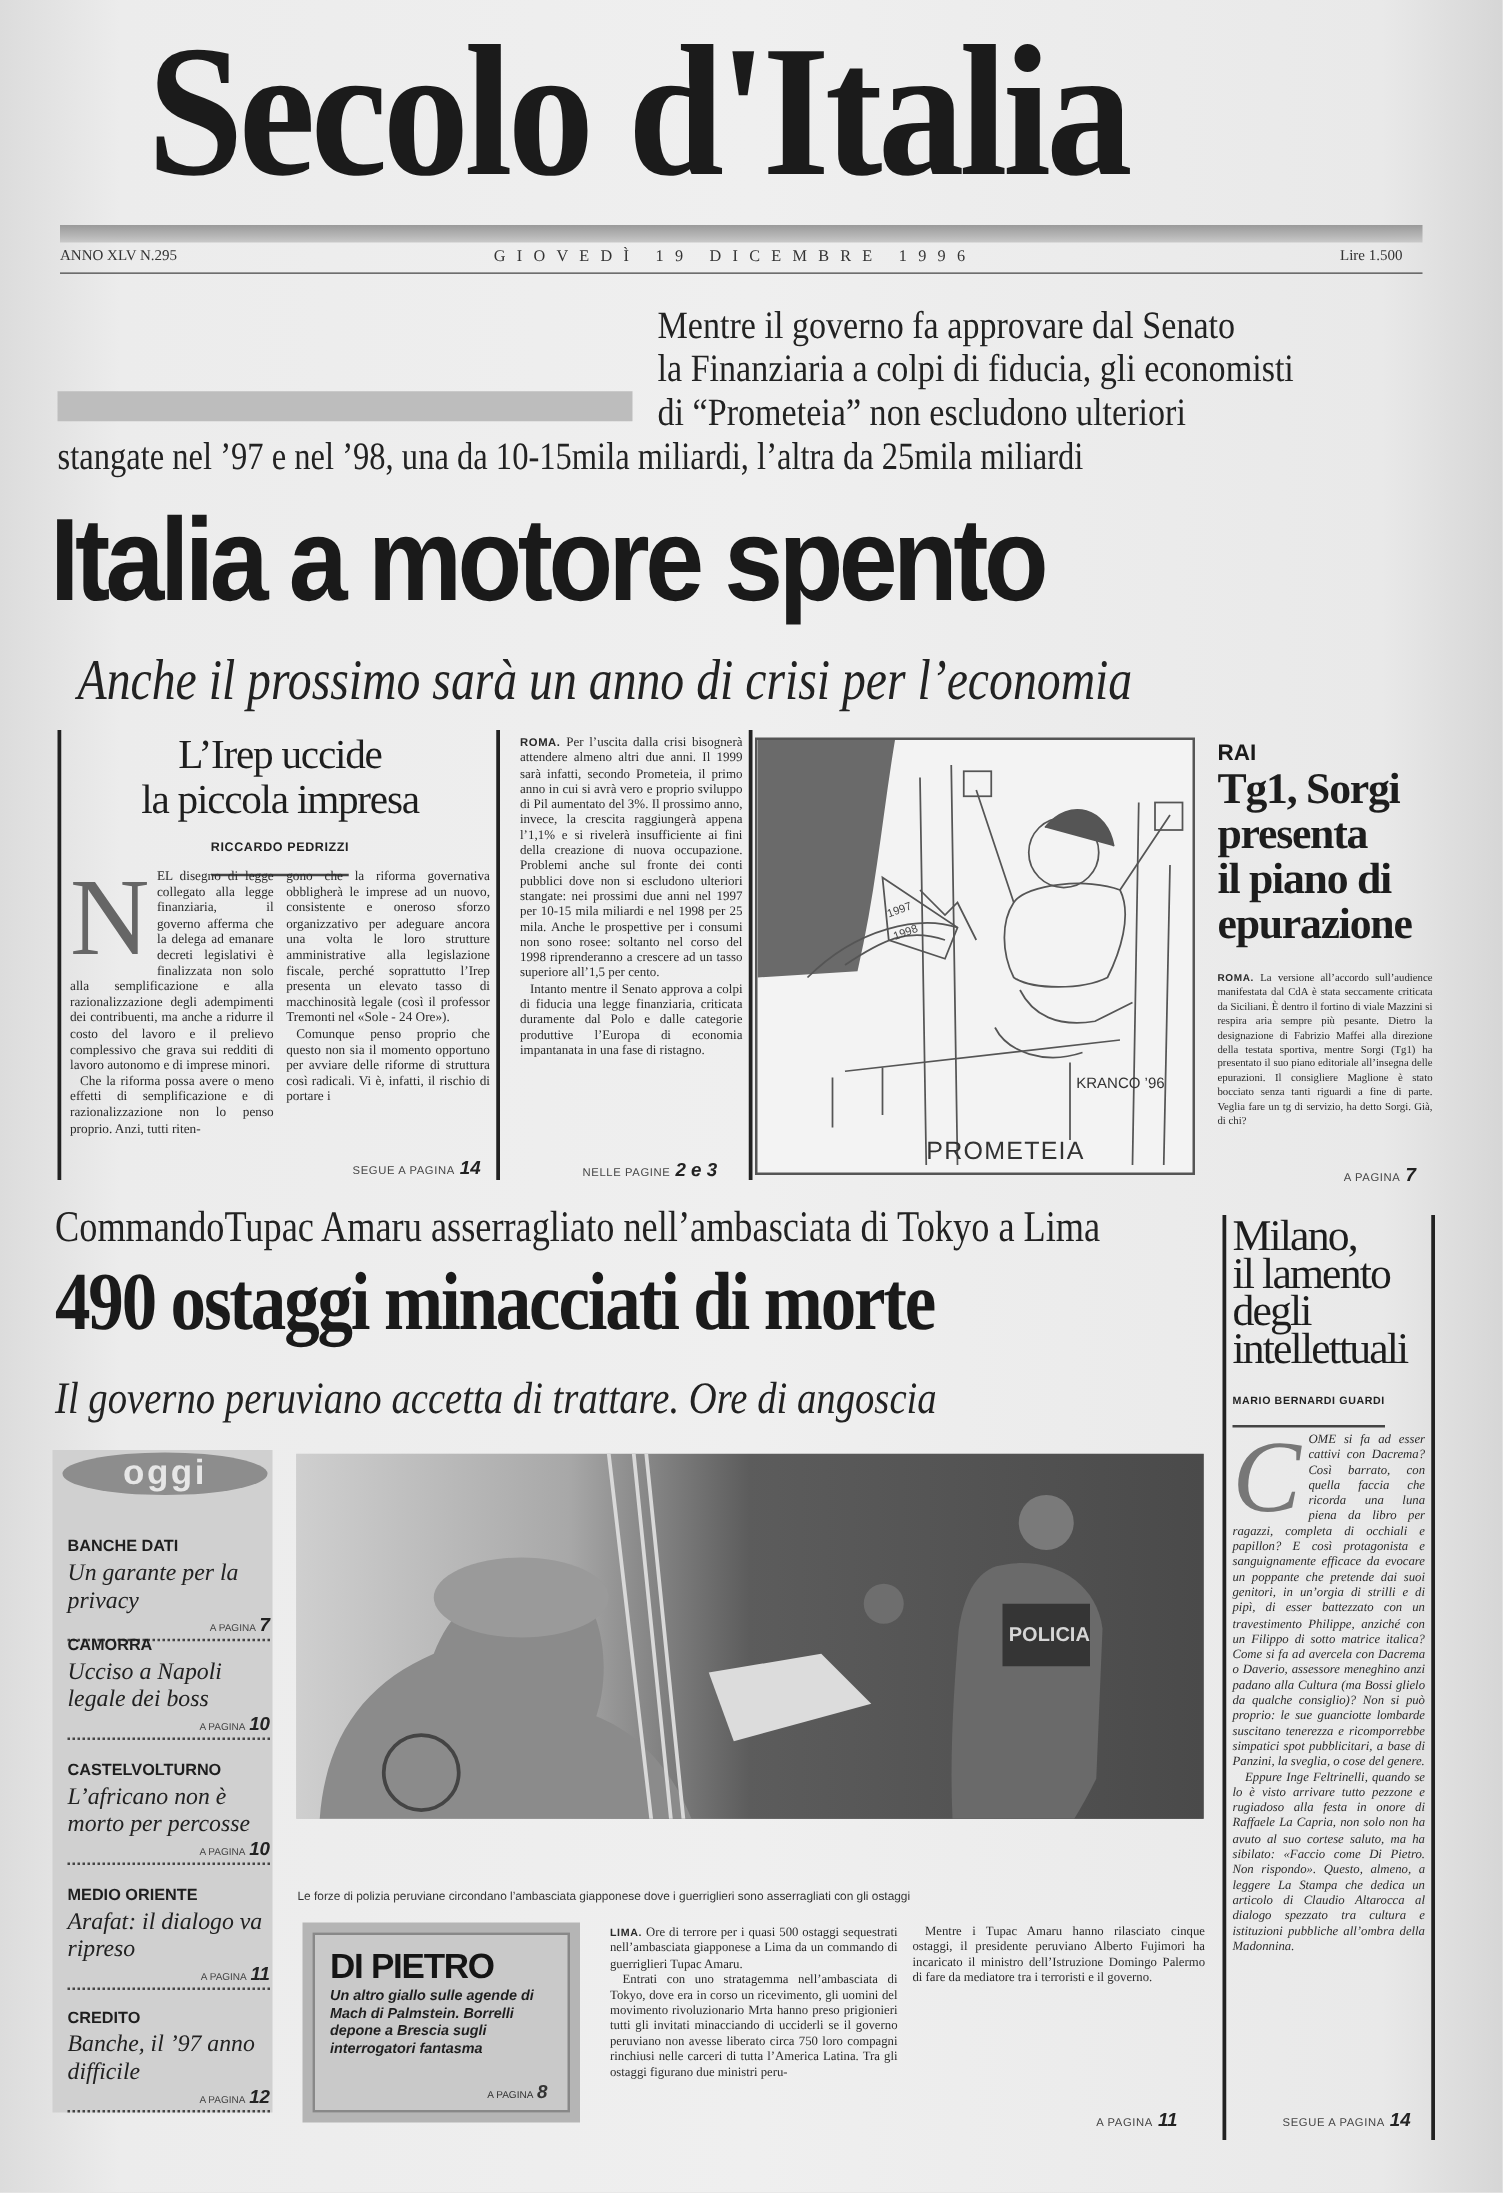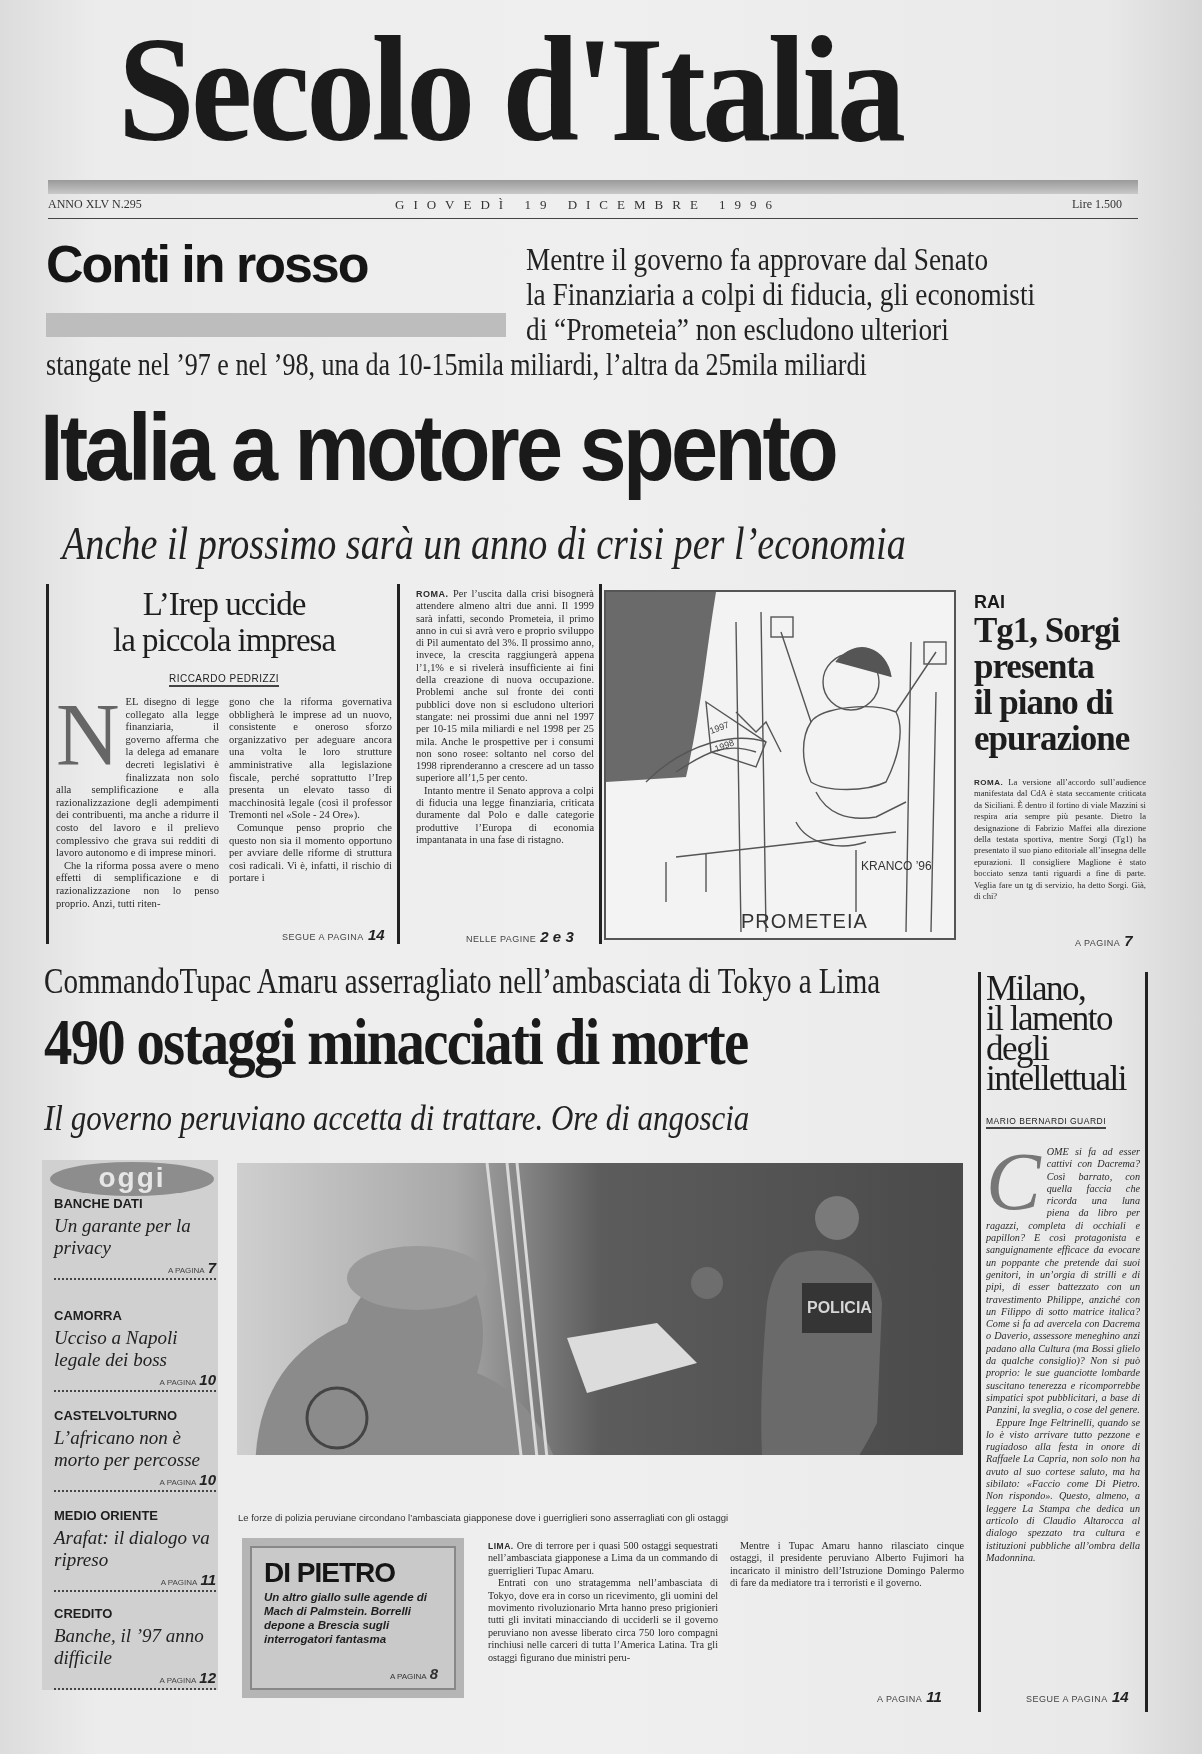--- a/index.html
+++ b/index.html
@@ -59,22 +59,22 @@
 
   
   .vrule { background: #222; width: 3px; }
 
   
   .art-title {
     font-size: 33px; line-height: 36px; text-align: center; color: #1e1e1e;
     letter-spacing: -1px;
   }
   .byline {
-    font-family: "Liberation Sans", sans-serif; font-weight: normal; font-size: 10px;
-    letter-spacing: 0.5px; border-bottom: 2px solid #444; padding-bottom: 1px; color: #222;
+    font-family: "Liberation Sans", sans-serif; font-weight: bold; font-size: 10px;
+    letter-spacing: 0.5px; border-bottom: 2px solid #444; padding-bottom: 15px; color: #222;
   }
   .body-text {
     font-size: 10.6px; line-height: 12.6px; text-align: justify; color: #2a2a2a;
     hyphens: auto;
   }
   .dropcap {
     float: left; font-size: 88px; line-height: 74px; margin: 2px 6px 0 0; color: #666;
     font-family: "Liberation Serif", serif;
   }
   .ref {
@@ -147,21 +147,20 @@
 
 <div class="page">
 
   <div class="abs masthead-title">Secolo d'Italia</div>
   <div class="abs masthead-band"></div>
   <div class="abs masthead-info issue">ANNO XLV N.295</div>
   <div class="abs masthead-info date">GIOVEDÌ 19 DICEMBRE 1996</div>
   <div class="abs masthead-info price">Lire 1.500</div>
   <div class="abs masthead-line"></div>
 
-  <div class="abs kicker-title">Conti in rosso</div>
   <div class="abs kicker-bar"></div>
   <div class="abs kicker-text" style="left:526px; top:243px;">Mentre il governo fa approvare dal Senato</div>
   <div class="abs kicker-text" style="left:526px; top:278px;">la Finanziaria a colpi di fiducia, gli economisti</div>
   <div class="abs kicker-text" style="left:526px; top:313px;">di “Prometeia” non escludono ulteriori</div>
   <div class="abs kicker-text" style="left:46px; top:348px; transform: scaleX(0.84);">stangate nel ’97 e nel ’98, una da 10-15mila miliardi, l’altra da 25mila miliardi</div>
 
   <div class="abs headline-main">Italia a motore spento</div>
   <div class="abs subhead-main">Anche il prossimo sarà un anno di crisi per l’economia</div>
 
   <div class="abs vrule" style="left:46px; top:584px; height:360px;"></div>
@@ -263,21 +262,21 @@
     </div>
     <div class="body-text italic-text" style="text-indent:10px; font-size:10.2px; line-height:12.3px;">Eppure Inge Feltrinelli, quando se lo è visto arrivare tutto pezzone e rugiadoso alla festa in onore di Raffaele La Capria, non solo non ha avuto al suo cortese saluto, ma ha sibilato: «Faccio come Di Pietro. Non rispondo». Questo, almeno, a leggere La Stampa che dedica un articolo di Claudio Altarocca al dialogo spezzato tra cultura e istituzioni pubbliche all’ombra della Madonnina.</div>
   </div>
   <div class="abs ref" style="left:1026px; top:1688px;">
     <span>SEGUE A PAGINA</span><b>14</b>
   </div>
 
   <div class="abs oggi-box"></div>
   <div class="abs oggi-pill">oggi</div>
 
-  <div class="oggi-item" style="top:1196px;">
+  <div class="oggi-item" style="top:1229px;">
     <div class="oggi-cat">BANCHE DATI</div>
     <div class="oggi-head">Un garante per la privacy</div>
     <div class="oggi-ref"><span>A PAGINA</span><b>7</b></div>
     <div class="oggi-sep"></div>
   </div>
   <div class="oggi-item" style="top:1308px;">
     <div class="oggi-cat">CAMORRA</div>
     <div class="oggi-head">Ucciso a Napoli legale dei boss</div>
     <div class="oggi-ref"><span>A PAGINA</span><b>10</b></div>
     <div class="oggi-sep"></div>

